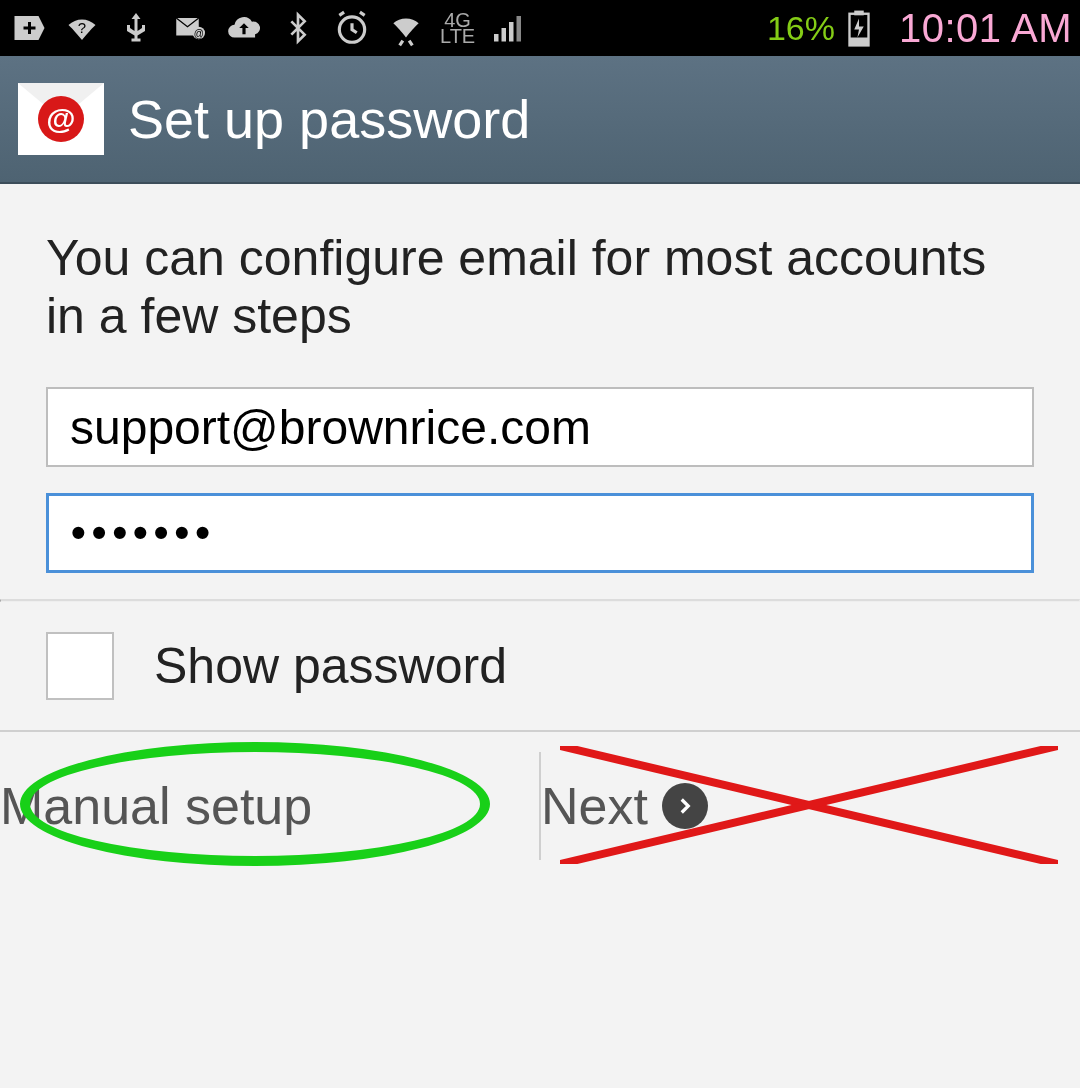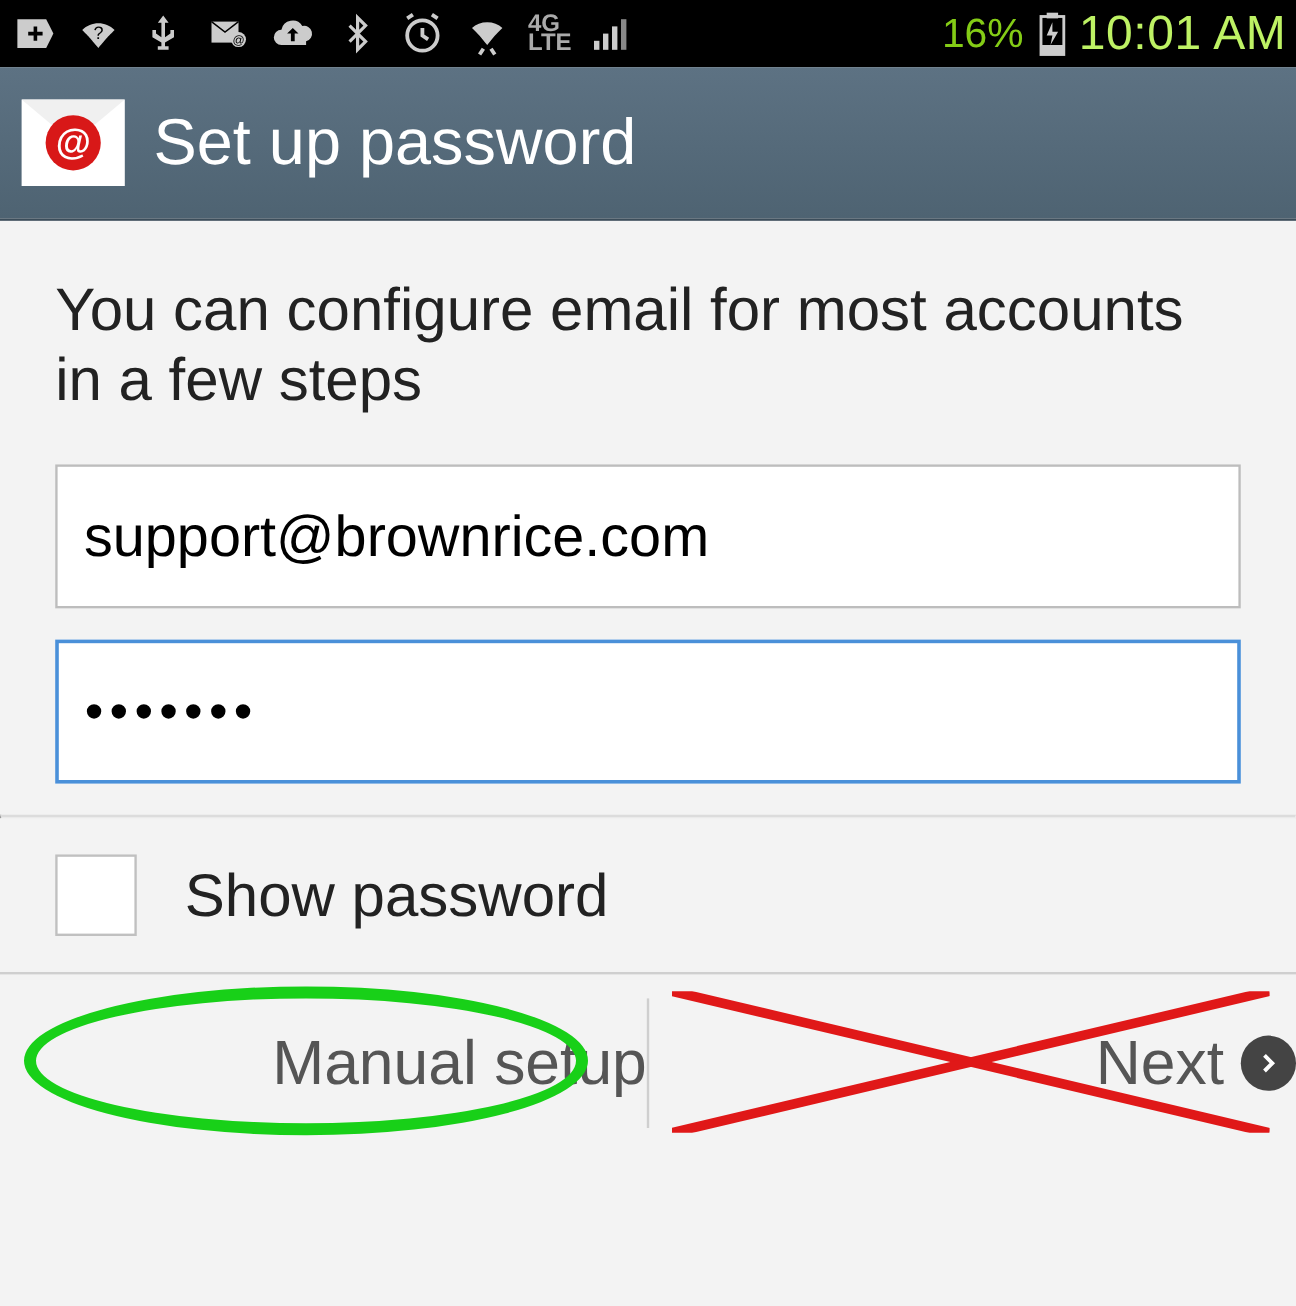--- a/index.html
+++ b/index.html
@@ -33,22 +33,22 @@
     justify-content: center;
     fill: #ccc;
     color: #ccc;
   }
   .status-bar .battery-pct {
     font-size: 34px;
     color: #84cc16;
     margin-left: 4px;
   }
   .status-bar .clock {
-    color: #bef264;
-    margin-left: 2px;
+    color: #f9a8d4;
+    margin-left: 20px;
     font-size: 40px;
     letter-spacing: 0.5px;
     font-weight: 400;
   }
   .title-bar {
     height: 128px;
     background: linear-gradient(#5d7283, #4e6372);
     display: flex;
     align-items: center;
     padding: 0 18px;
@@ -95,21 +95,21 @@
     padding: 46px 46px 0 46px;
   }
   .intro {
     font-size: 50px;
     color: #222;
     line-height: 1.15;
     margin-bottom: 42px;
   }
   .input {
     width: 100%;
-    height: 120px;
+    height: 80px;
     background: #fff;
     border: 2px solid #bdbdbd;
     font-size: 48px;
     padding: 0 22px;
     margin-bottom: 26px;
     outline: none;
   }
   .input.focused {
     border: 3px solid #4a90d9;
   }
@@ -142,21 +142,21 @@
   .bottom-bar {
     border-top: 2px solid #cfcfcf;
     display: flex;
     height: 150px;
     position: relative;
   }
   .bottom-btn {
     flex: 1;
     display: flex;
     align-items: center;
-    justify-content: flex-end;
+    justify-content: flex-start;
     font-size: 52px;
     color: #555;
     position: relative;
     gap: 14px;
   }
   .vsep {
     width: 2px;
     background: #cfcfcf;
     margin: 20px 0;
   }
@@ -184,23 +184,23 @@
     left: 560px;
     top: 14px;
     width: 498px;
     height: 118px;
     pointer-events: none;
   }
   .fourg {
     font-family: Arial, sans-serif;
     font-size: 20px;
     color: #aaa;
-    font-weight: bold;
+    font-weight: normal;
     line-height: 0.8;
-    text-align: left;
+    text-align: center;
   }
 </style>
 </head>
 <body>
 
 <div class="status-bar">
   <div class="icons">
     <span class="ico">
       <svg viewBox="0 0 24 24" width="36" height="36">
           <path fill="#ccc" d="M3 4h16l4 8-4 8H3z"></path>

